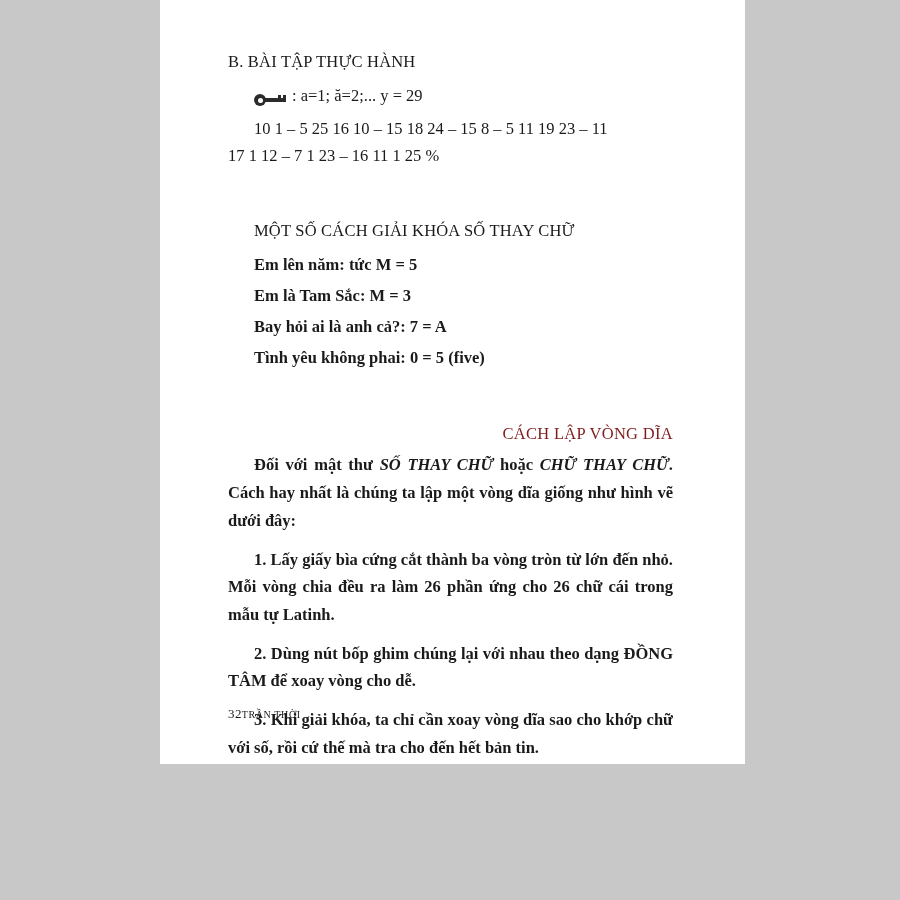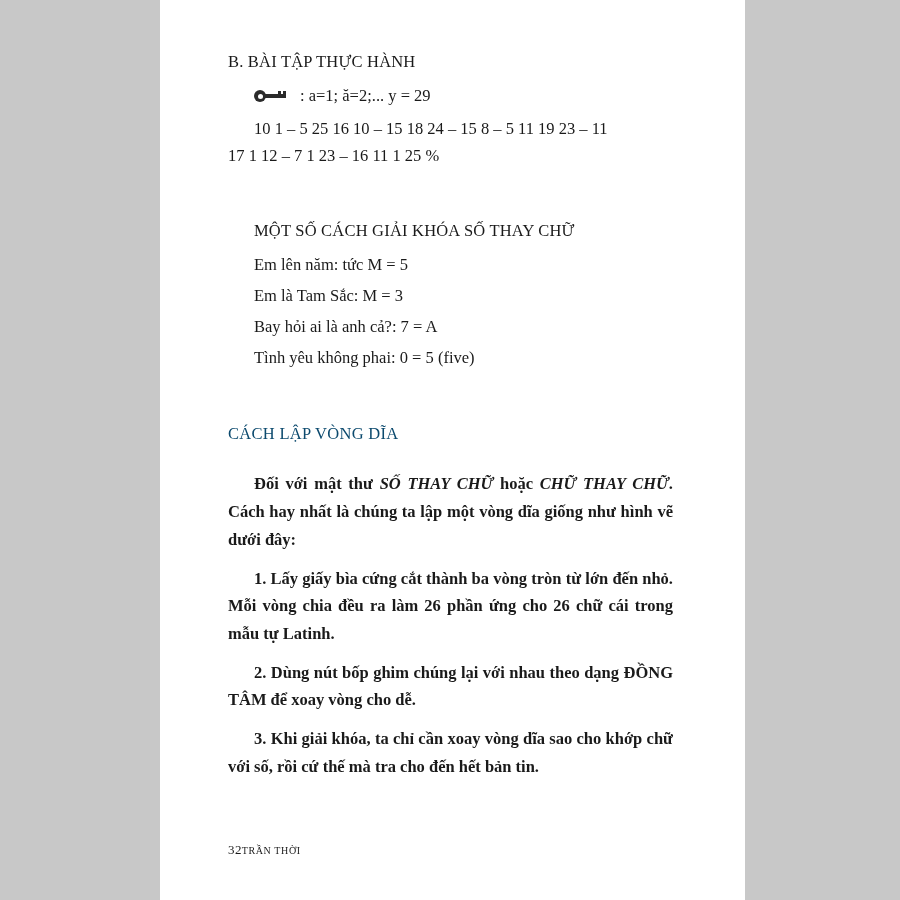--- a/index.html
+++ b/index.html
@@ -11,43 +11,43 @@
     height: 900px;
     background: #c8c8c8;
     font-family: "Liberation Serif", serif;
     overflow: hidden;
   }
   .page {
     position: absolute;
     left: 160px;
     top: 0;
     width: 585px;
-    height: 900px;
+    height: 764px;
     background: #ffffff;
   }
   .content {
     position: absolute;
     left: 68px;
     top: 52px;
     width: 445px;
   }
   .heading-b {
     font-size: 16.5px;
     color: #1a1a1a;
     letter-spacing: 0.2px;
     margin: 0 0 14px 0;
   }
   .key-line {
     font-size: 16.5px;
     color: #1a1a1a;
     margin: 0 0 10px 0;
     padding-left: 26px;
     display: flex;
-    align-items: center;
-    gap: 10px;
+    align-items: flex-end;
+    gap: 2px;
   }
   .key-icon {
     display: inline-block;
     width: 34px;
     height: 12px;
     position: relative;
     margin-right: 2px;
   }
   .key-icon .bow {
     position: absolute;
@@ -113,27 +113,28 @@
   .key-list {
     margin: 0 0 56px 0;
     padding: 0;
     list-style: none;
   }
   .key-list li {
     font-size: 16.5px;
     color: #1a1a1a;
     padding-left: 26px;
     margin-bottom: 11px;
+    font-weight: bold;
   }
   .section-title {
-    text-align: left;
-    font-size: 16.5px;
-    color: #0c4a6e;
+    text-align: right;
+    font-size: 16.5px;
+    color: #7f1d1d;
     letter-spacing: 0.3px;
-    margin: 0 0 26px 0;
+    margin: 0 0 7px 0;
   }
   .para {
     font-size: 16.5px;
     color: #1a1a1a;
     line-height: 1.68;
     text-align: justify;
     margin: 0 0 11px 0;
     text-indent: 26px;
     font-weight: bold;
   }

